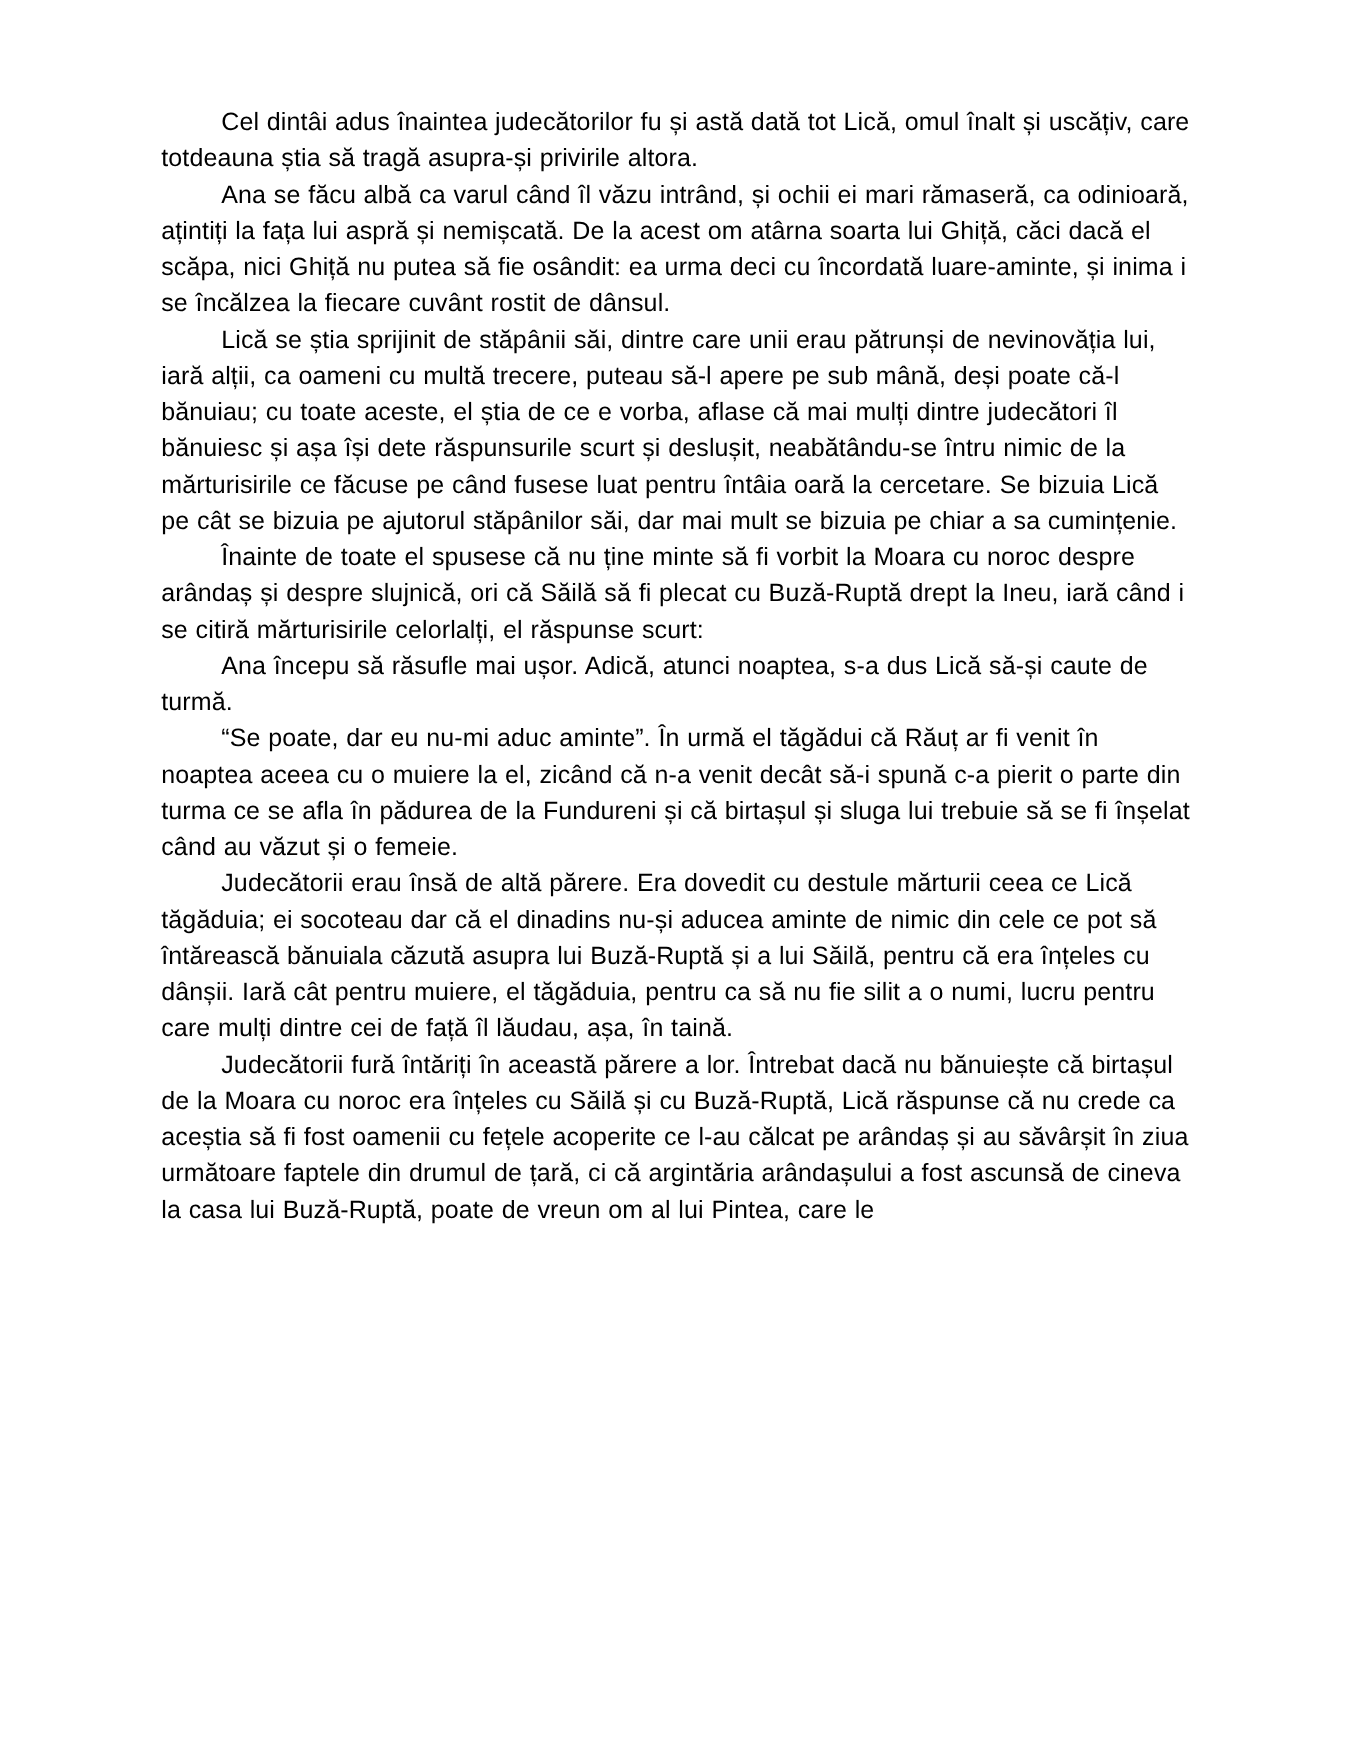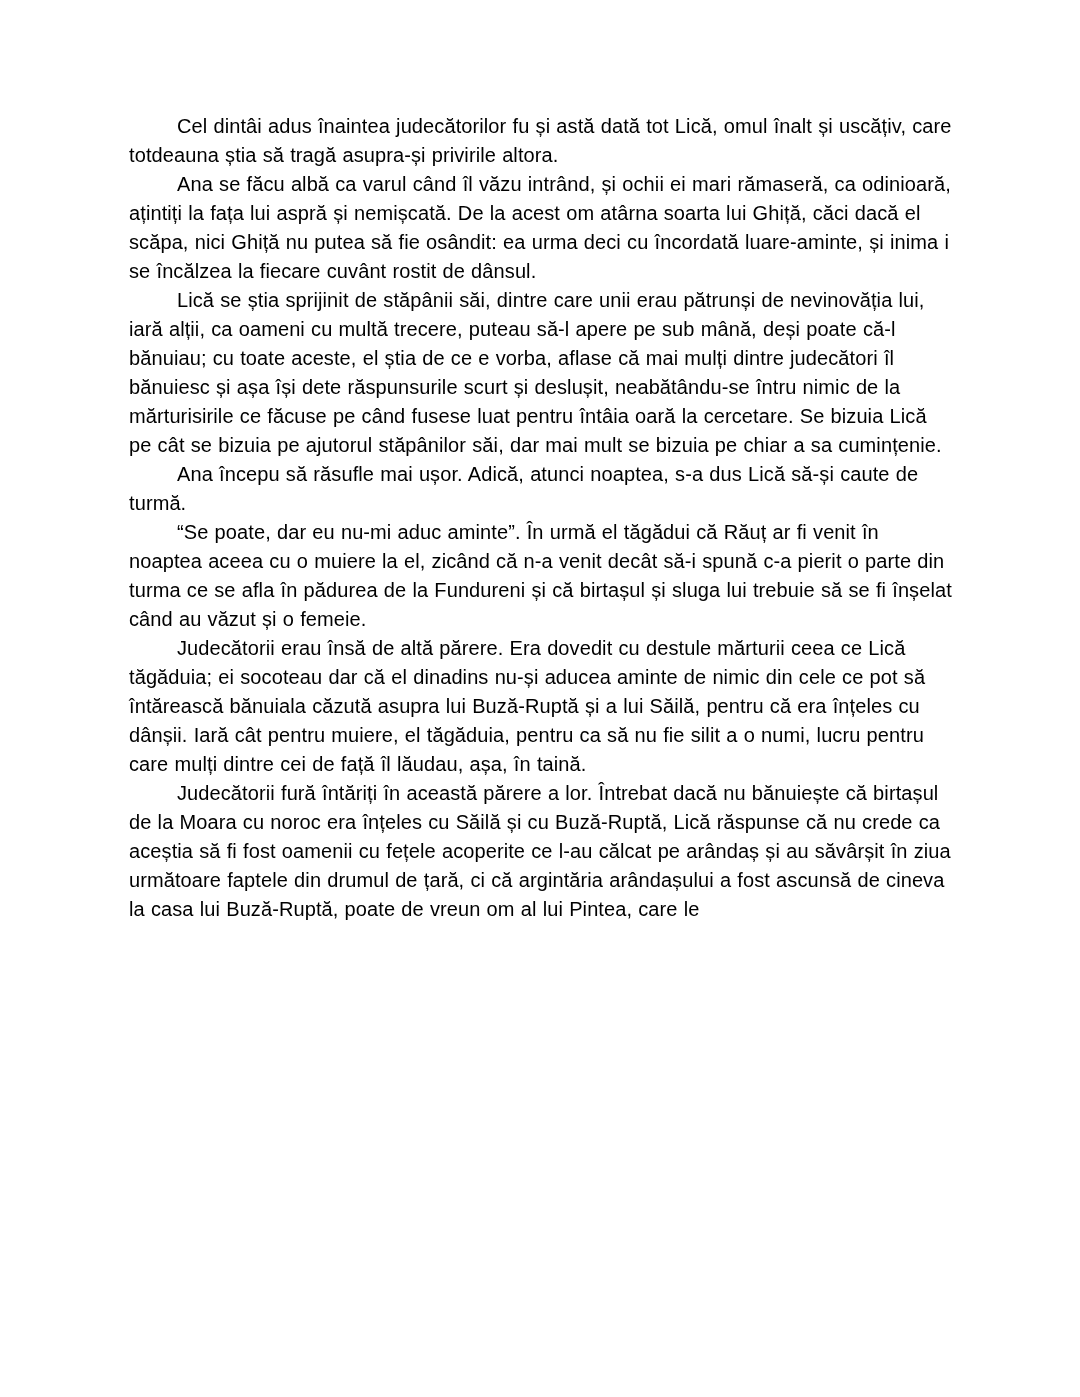--- a/index.html
+++ b/index.html
@@ -13,37 +13,38 @@
       height: 1397px;
       overflow: hidden;
       font-family: "Liberation Sans", sans-serif;
       color: #000000;
       -webkit-font-smoothing: antialiased;
     }
     .page {
       box-sizing: border-box;
       width: 1080px;
       height: 1397px;
-      padding: 112px 126px 40px 129px;
+      padding: 84px 126px 40px 129px;
       background: #ffffff;
     }
     .para {
       margin: 0;
       font-size: 20px;
       line-height: 29px;
       text-indent: 48px;
       text-align: left;
       letter-spacing: 0.1px;
       word-spacing: 0.5px;
     }
   </style>
 </head>
 <body>
 
 <div class="page">
   <p class="para">Cel dintâi adus înaintea judecătorilor fu și astă dată tot Lică, omul înalt și uscățiv, care totdeauna știa să tragă asupra-și privirile altora.</p>
   <p class="para">Ana se făcu albă ca varul când îl văzu intrând, și ochii ei mari rămaseră, ca odinioară, ațintiți la fața lui aspră și nemișcată. De la acest om atârna soarta lui Ghiță, căci dacă el scăpa, nici Ghiță nu putea să fie osândit: ea urma deci cu încordată luare-aminte, și inima i se încălzea la fiecare cuvânt rostit de dânsul.</p>
   <p class="para">Lică se știa sprijinit de stăpânii săi, dintre care unii erau pătrunși de nevinovăția lui, iară alții, ca oameni cu multă trecere, puteau să-l apere pe sub mână, deși poate că-l bănuiau; cu toate aceste, el știa de ce e vorba, aflase că mai mulți dintre judecători îl bănuiesc și așa își dete răspunsurile scurt și deslușit, neabătându-se întru nimic de la mărturisirile ce făcuse pe când fusese luat pentru întâia oară la cercetare. Se bizuia Lică pe cât se bizuia pe ajutorul stăpânilor săi, dar mai mult se bizuia pe chiar a sa cumințenie.</p>
+  <p class="para">Înainte de toate el spusese că nu ține minte să fi vorbit la Moara cu noroc despre arândaș și despre slujnică, ori că Săilă să fi plecat cu Buză-Ruptă drept la Ineu, iară când i se citiră mărturisirile celorlalți, el răspunse scurt:</p>
   <p class="para">Ana începu să răsufle mai ușor. Adică, atunci noaptea, s-a dus Lică să-și caute de turmă.</p>
   <p class="para">“Se poate, dar eu nu-mi aduc aminte”. În urmă el tăgădui că Răuț ar fi venit în noaptea aceea cu o muiere la el, zicând că n-a venit decât să-i spună c-a pierit o parte din turma ce se afla în pădurea de la Fundureni și că birtașul și sluga lui trebuie să se fi înșelat când au văzut și o femeie.</p>
   <p class="para">Judecătorii erau însă de altă părere. Era dovedit cu destule mărturii ceea ce Lică tăgăduia; ei socoteau dar că el dinadins nu-și aducea aminte de nimic din cele ce pot să întărească bănuiala căzută asupra lui Buză-Ruptă și a lui Săilă, pentru că era înțeles cu dânșii. Iară cât pentru muiere, el tăgăduia, pentru ca să nu fie silit a o numi, lucru pentru care mulți dintre cei de față îl lăudau, așa, în taină.</p>
   <p class="para">Judecătorii fură întăriți în această părere a lor. Întrebat dacă nu bănuiește că birtașul de la Moara cu noroc era înțeles cu Săilă și cu Buză-Ruptă, Lică răspunse că nu crede ca aceștia să fi fost oamenii cu fețele acoperite ce l-au călcat pe arândaș și au săvârșit în ziua următoare faptele din drumul de țară, ci că argintăria arândașului a fost ascunsă de cineva la casa lui Buză-Ruptă, poate de vreun om al lui Pintea, care le</p>
 </div>
 
 </body></html>

